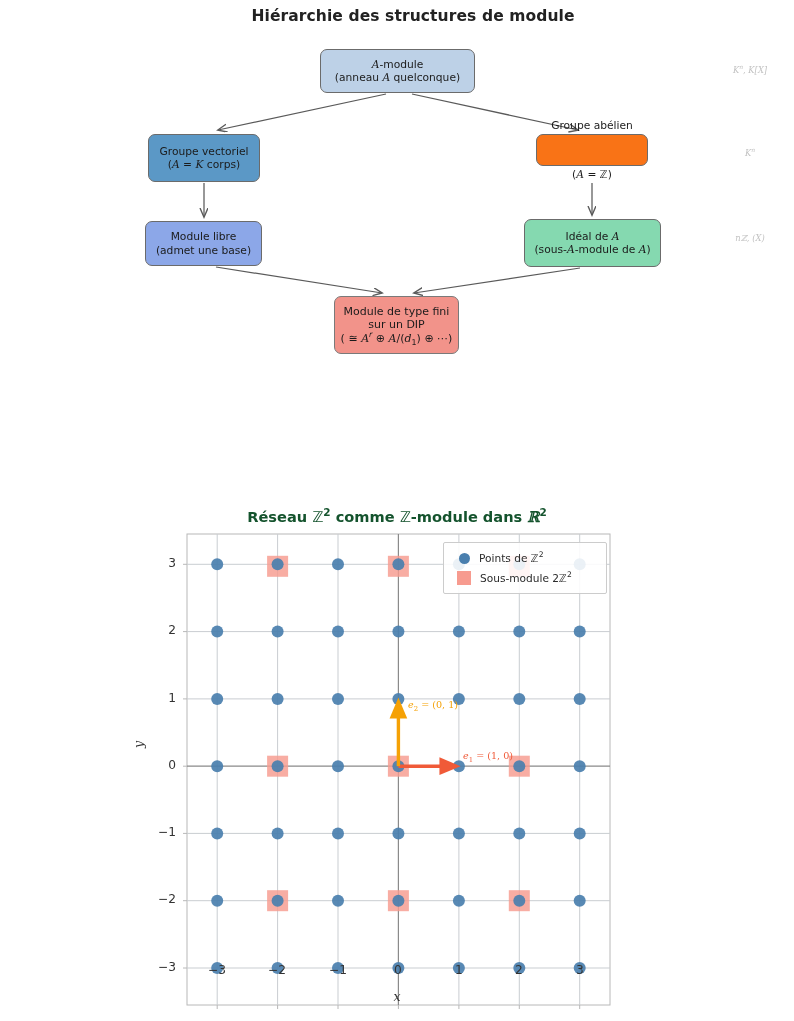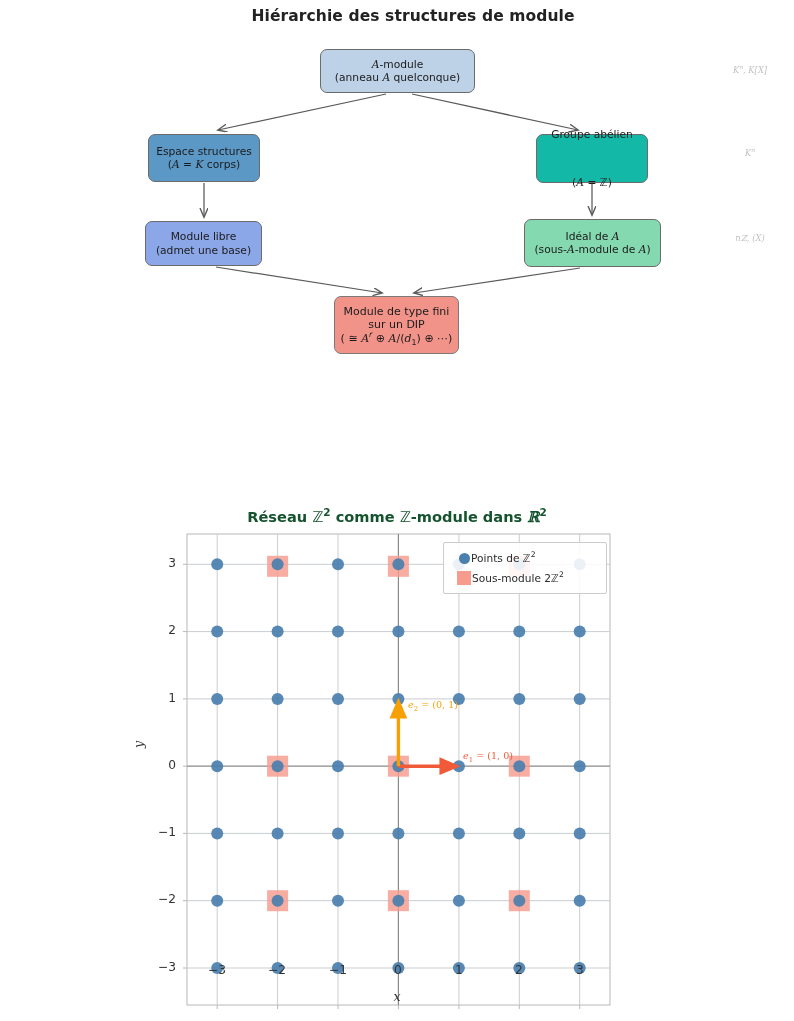--- a/index.html
+++ b/index.html
@@ -50,21 +50,21 @@
     padding: 2px 5px;
   }
   .node-line { display: block; white-space: nowrap; }
   .mathvar { font-style: italic; font-family: "DejaVu Serif", serif; }
   .bb { font-family: "DejaVu Sans", sans-serif; }
   sup.sm { font-size: .72em; vertical-align: super; line-height: 0; }
   sub.sm { font-size: .72em; vertical-align: sub; line-height: 0; }
 
   #node-a-module   { left: 320px; top: 49px;  width: 155px; height: 44px; background: #bdd1e7; }
   #node-espace     { left: 148px; top: 134px; width: 112px; height: 48px; background: #5b98c6; }
-  #node-groupe     { left: 536px; top: 134px; width: 112px; height: 49px; background: #14b8a6; gap: 35px; }
+  #node-groupe     { left: 536px; top: 134px; width: 112px; height: 32px; background: #f97316; gap: 35px; }
   #node-libre      { left: 145px; top: 221px; width: 117px; height: 45px; background: #8ca7e8; }
   #node-ideal      { left: 524px; top: 219px; width: 137px; height: 48px; background: #85d9b0; }
   #node-dip        { left: 334px; top: 296px; width: 125px; height: 58px; background: #f2938a;
                      border-color: #7a7a7a; font-size: 11px; line-height: 13.2px; }
 
   .annot {
     position: absolute;
     font-size: 8.4px;
     color: #c2c2c2;
     font-family: "DejaVu Serif", serif;
@@ -100,21 +100,21 @@
     border-radius: 2px;
     box-sizing: border-box;
     padding: 5px 7px;
     display: flex;
     flex-direction: column;
     justify-content: space-around;
   }
   .legend-row {
     display: flex;
     align-items: center;
-    gap: 1px;
+    gap: 9px;
     height: 19px;
   }
   .legend-marker-dot {
     width: 11px; height: 11px;
     border-radius: 50%;
     background: #4a7fae;
     margin-left: 8px;
     flex: none;
   }
   .legend-marker-sq {
@@ -176,21 +176,21 @@
       <path d="M580,268 L414,293"></path>
     </g>
   </svg>
 
   <div class="node-box" id="node-a-module">
     <span class="node-line"><i class="mathvar">A</i>-module</span>
     <span class="node-line">(anneau <i class="mathvar">A</i> quelconque)</span>
   </div>
 
   <div class="node-box" id="node-espace">
-    <span class="node-line">Espace structures</span>
+    <span class="node-line">Groupe vectoriel</span>
     <span class="node-line">(<i class="mathvar">A</i> = <i class="mathvar">K</i> corps)</span>
   </div>
 
   <div class="node-box" id="node-groupe">
     <span class="node-line">Groupe abélien</span>
     <span class="node-line">(<i class="mathvar">A</i> = <span class="bb">ℤ</span>)</span>
   </div>
 
   <div class="node-box" id="node-libre">
     <span class="node-line">Module libre</span>

